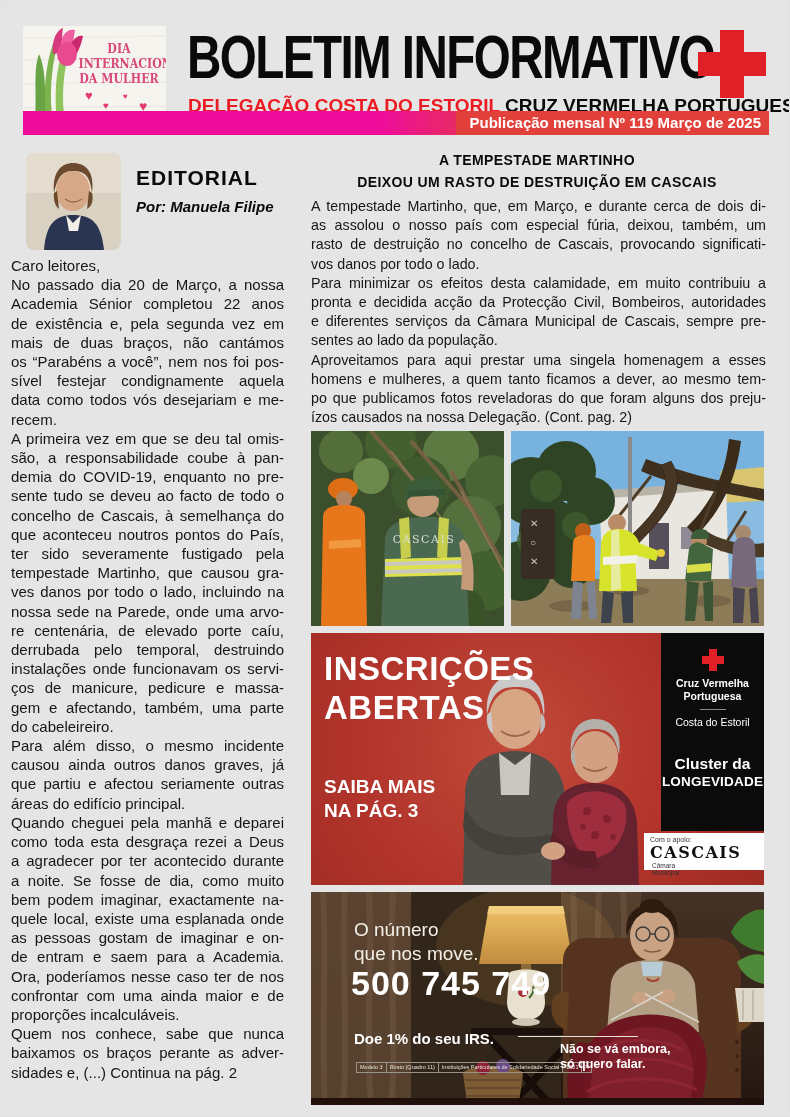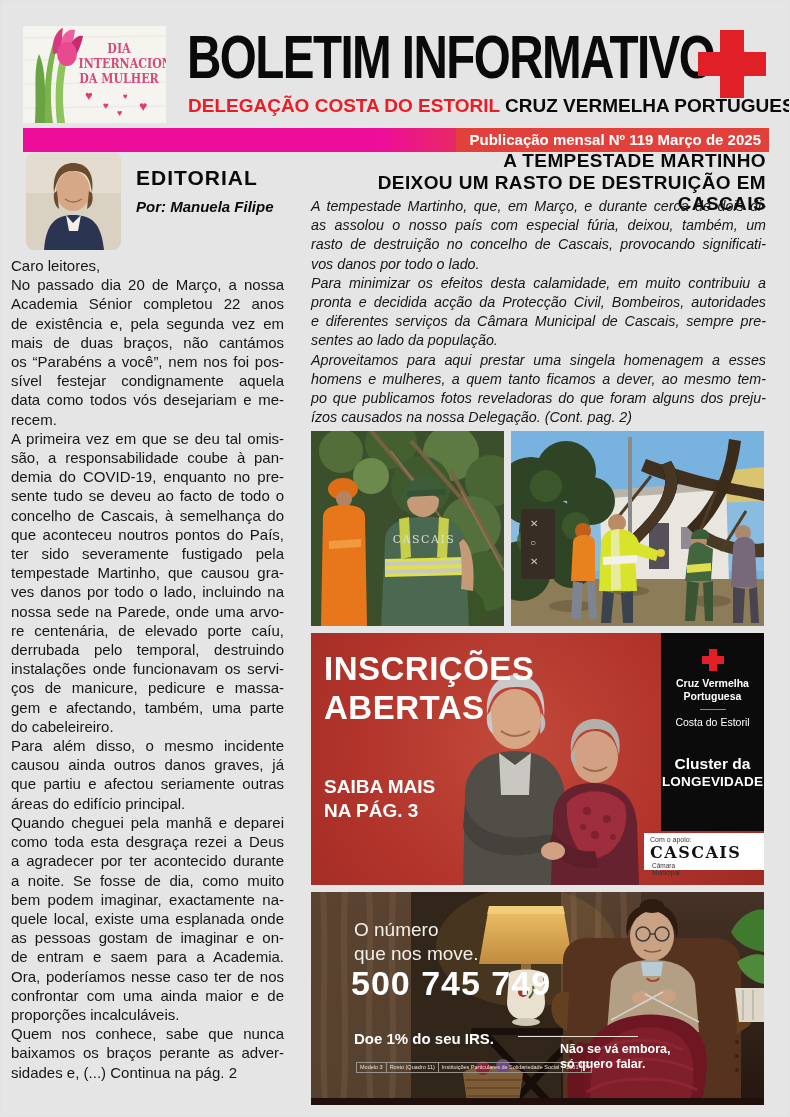--- a/index.html
+++ b/index.html
@@ -15,33 +15,33 @@
   .badge-heart{position:absolute;color:#e23a70;}
   .masthead{position:absolute;left:186px;top:22px;width:515px;height:70px;}
   .masthead span{display:inline-block;font-weight:bold;font-size:61px;letter-spacing:-2px;
     transform:scaleX(.78);transform-origin:left center;white-space:nowrap;color:#0a0a0a;line-height:68px;}
   .cross-logo{position:absolute;left:697px;top:29px;width:68px;height:68px;}
   .cross-logo .v{position:absolute;left:22px;top:0;width:24px;height:68px;background:#e01f26;}
   .cross-logo .h{position:absolute;left:0;top:22px;width:68px;height:24px;background:#e01f26;}
   .subtitle{position:absolute;left:187px;top:94px;width:580px;font-size:19px;font-weight:bold;white-space:nowrap;}
   .subtitle .red{color:#ed1c24;}
   .subtitle .blk{color:#0a0a0a;}
-  .issue-bar{position:absolute;left:22px;top:127px;width:746px;height:24px;
+  .issue-bar{position:absolute;left:22px;top:110px;width:746px;height:24px;
     background:linear-gradient(90deg,#ee0d9a 0%,#ee0d9a 48%,#e2403a 66%,#e2403a 100%);
     display:flex;justify-content:flex-end;align-items:flex-start;}
   .issue-chip{background:#e2403a;color:#fff;font-weight:bold;font-size:15px;
     padding:1px 8px 2px 14px;line-height:21px;white-space:nowrap;}
   
   .portrait{position:absolute;left:25px;top:152px;width:95px;height:97px;border-radius:8px;overflow:hidden;}
   .ed-heading{position:absolute;left:135px;top:165px;font-size:21px;font-weight:bold;letter-spacing:1px;color:#0a0a0a;}
   .ed-byline{position:absolute;left:135px;top:197px;font-size:15px;font-weight:bold;font-style:italic;color:#0a0a0a;}
   .ed-lines{position:absolute;left:10px;top:255px;width:273px;font-size:15px;line-height:19.2px;color:#161616;}
-  .art-title{position:absolute;left:307px;top:149px;width:458px;text-align:right;
-    font-weight:bold;font-size:19px;line-height:21.5px;letter-spacing:.4px;color:#0a0a0a;}
-  .art-lines{position:absolute;left:310px;top:196px;width:455px;font-size:14.3px;line-height:19.2px;color:#161616;font-style:italic;}
+  .art-title{position:absolute;left:307px;top:149px;width:458px;text-align:center;
+    font-weight:bold;font-size:14px;line-height:21.5px;letter-spacing:.4px;color:#0a0a0a;}
+  .art-lines{position:absolute;left:310px;top:196px;width:455px;font-size:14.3px;line-height:19.2px;color:#161616;}
   .jline{text-align:justify;text-align-last:justify;}
   .jline.end{text-align-last:left;}
   
   .photoA{position:absolute;left:310px;top:430px;width:193px;height:195px;overflow:hidden;}
   .photoB{position:absolute;left:510px;top:430px;width:253px;height:195px;overflow:hidden;}
   
   .insc{position:absolute;left:310px;top:632px;width:453px;height:252px;
     background:radial-gradient(circle at 45% 45%,#c14a3a 0%,#b2342b 55%,#9e2b24 100%);overflow:hidden;}
   .insc-headline{position:absolute;left:13px;top:16px;color:#fff;font-weight:bold;font-size:33px;line-height:39px;letter-spacing:.5px;}
   .insc-more{position:absolute;left:13px;top:142px;color:#fff;font-weight:bold;font-size:19px;line-height:24px;}

